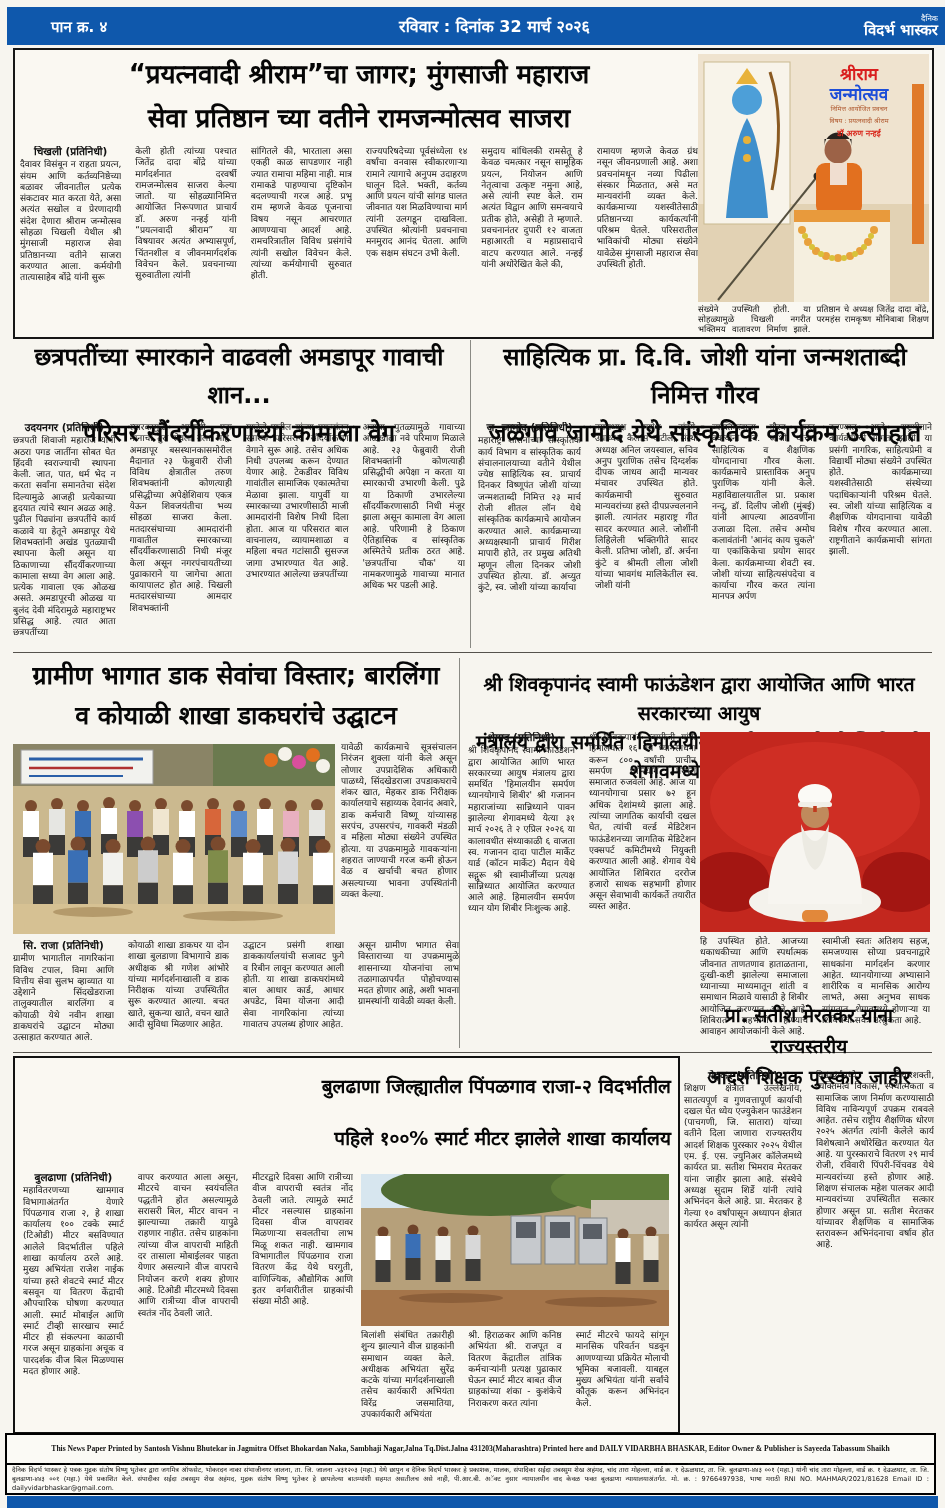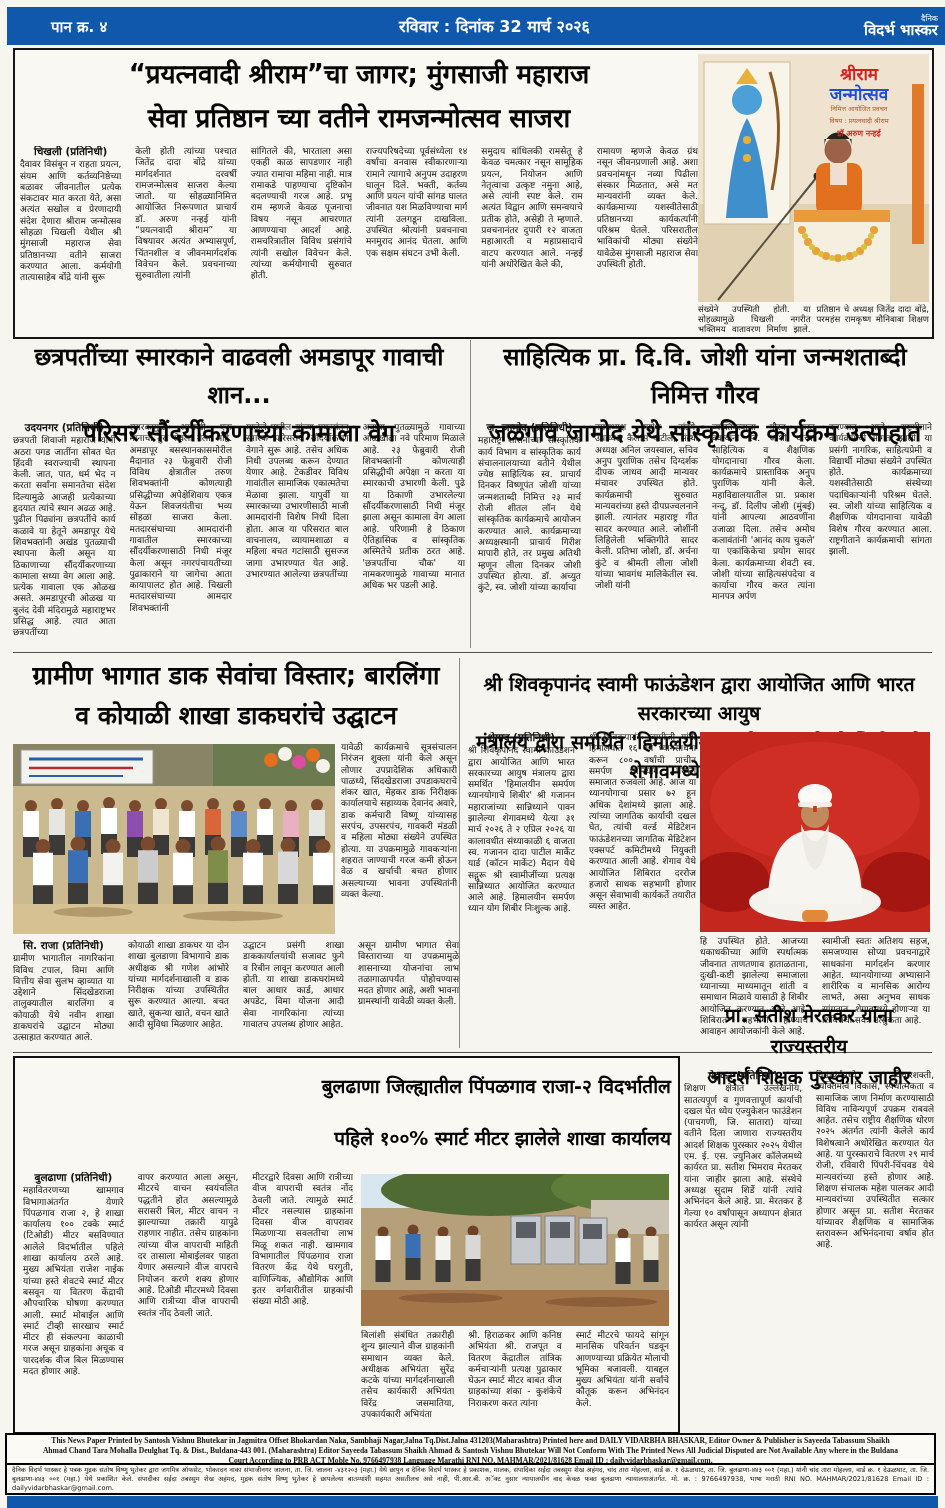--- a/index.html
+++ b/index.html
@@ -61,21 +61,21 @@
   .buld-cols .col{flex:1;}
   .buld-photo{position:absolute;left:346px;top:116px;width:308px;height:152px;background:#a5754a;overflow:hidden;}
   .buld-under{position:absolute;left:346px;top:272px;width:308px;height:92px;}
   .buld-under .col{flex:1;}
   .meratkar{position:absolute;left:684px;top:1000px;width:250px;height:374px;}
   .meratkar .hl{font-size:19px;line-height:31px;}
   .mer-cols{position:absolute;left:0;top:70px;width:250px;height:300px;}
   .mer-cols .col{flex:1;}
   
   .foot-en{position:absolute;left:5px;top:1433px;width:931px;height:32px;border:2px solid #000;background:#fbfaf5;font-family:"Liberation Serif",serif;font-weight:bold;font-size:7.6px;line-height:10px;text-align:center;padding-top:1px;box-sizing:border-box;}
-  .foot-en div{white-space:nowrap;overflow:hidden;}
+  .foot-en div{white-space:nowrap;overflow:hidden;margin-top:8px;}
   .foot-mr{position:absolute;left:5px;top:1465px;width:931px;height:30px;border:2px solid #000;border-top:none;background:#fbfaf5;font-size:6.6px;line-height:9.2px;text-align:justify;padding:1px 5px;box-sizing:border-box;overflow:hidden;}
 </style>
 </head>
 <body>
 
 <div class="page">
 
   <div class="topbar">
     <span class="pageno">पान क्र. ४</span>
     <span class="dateline">रविवार : दिनांक 32 मार्च २०२६</span>

